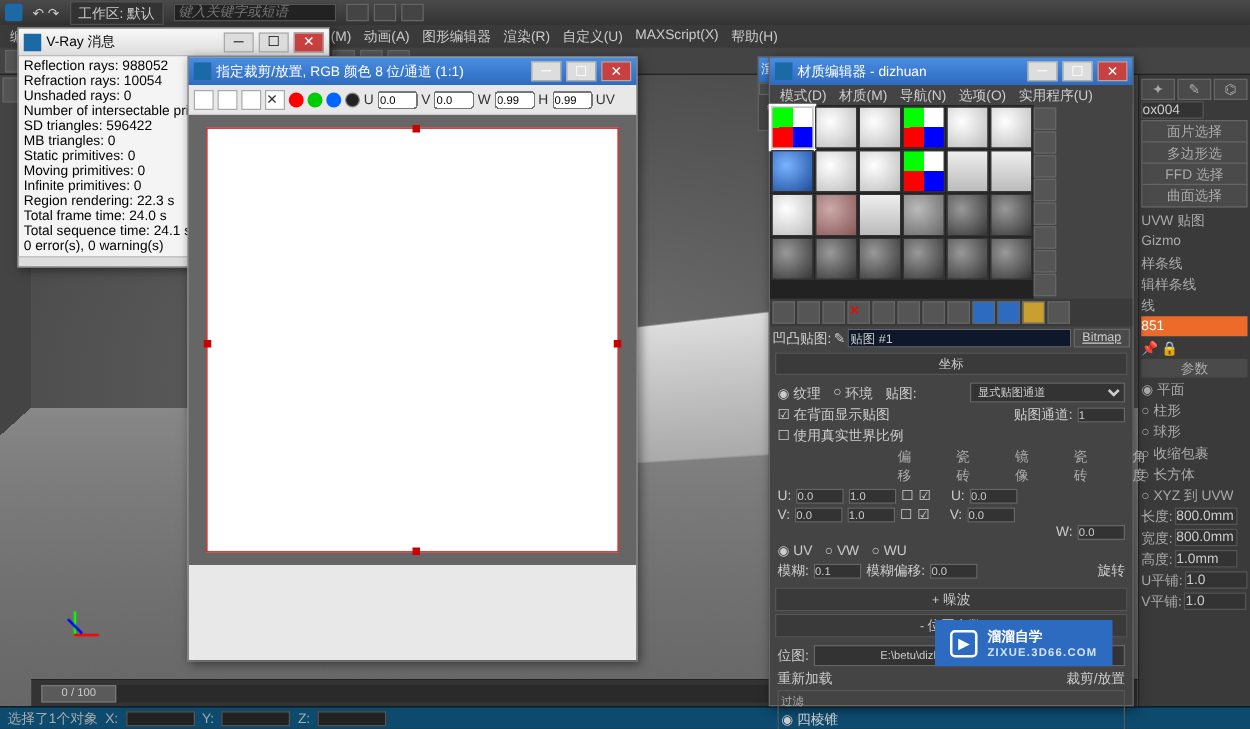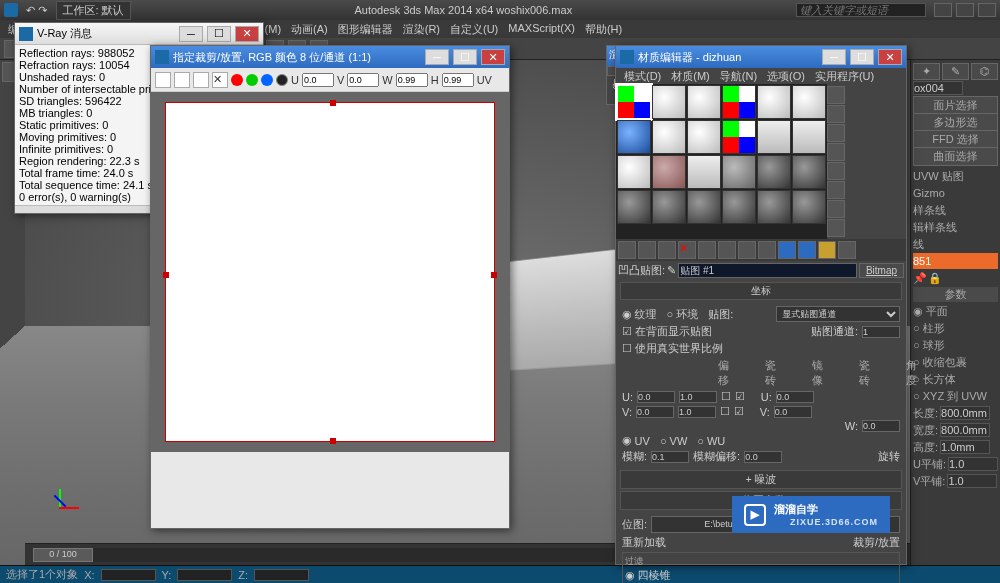--- a/index.html
+++ b/index.html
@@ -91,30 +91,29 @@
 #mat .grid-head { display: flex; font-size: 9px; color: #aaa; gap: 36px; padding-left: 96px; }
 
 
 #rend { position: absolute; left: 606px; top: 45px; width: 50px; height: 60px; background: #444; border: 1px solid #666; }
 #rend .hdr { height: 20px; background: linear-gradient(#4a8de0,#2d6bc0); font-size: 10px; color: #fff; padding: 2px; }
 #rend .tab { writing-mode: vertical-lr; font-size: 10px; background: #4a4a4a; border: 1px solid #666; padding: 4px 2px; }
 
 
 .wm { position: absolute; right: 110px; bottom: 50px; background: #2d6bc0; color: #fff; padding: 6px 12px; font-size: 14px; font-weight: bold; display: flex; align-items: center; gap: 8px; }
 .wm .play { width: 22px; height: 22px; border: 2px solid #fff; border-radius: 4px; display: flex; align-items: center; justify-content: center; }
-.wm .sub { font-size: 9px; opacity: .8; letter-spacing: 1px; margin-left: 16px; }
+.wm .sub { font-size: 9px; opacity: .8; letter-spacing: 1px; }
 </style>
 </head>
 <body>
 
 <div class="titlebar">
   <span class="app-icon"></span>
   <span>↶ ↷</span>
   <span class="ws">工作区: 默认</span>
-  <span class="title">Autodesk 3ds Max  2014 x64     woshix006.max</span>
   <input class="search" placeholder="键入关键字或短语" style="">
   <div class="ctrls">
     <span></span>
     <span></span>
     <span></span>
   </div>
 </div>
 
 <div class="menubar">
   <span>编辑(E)</span>

